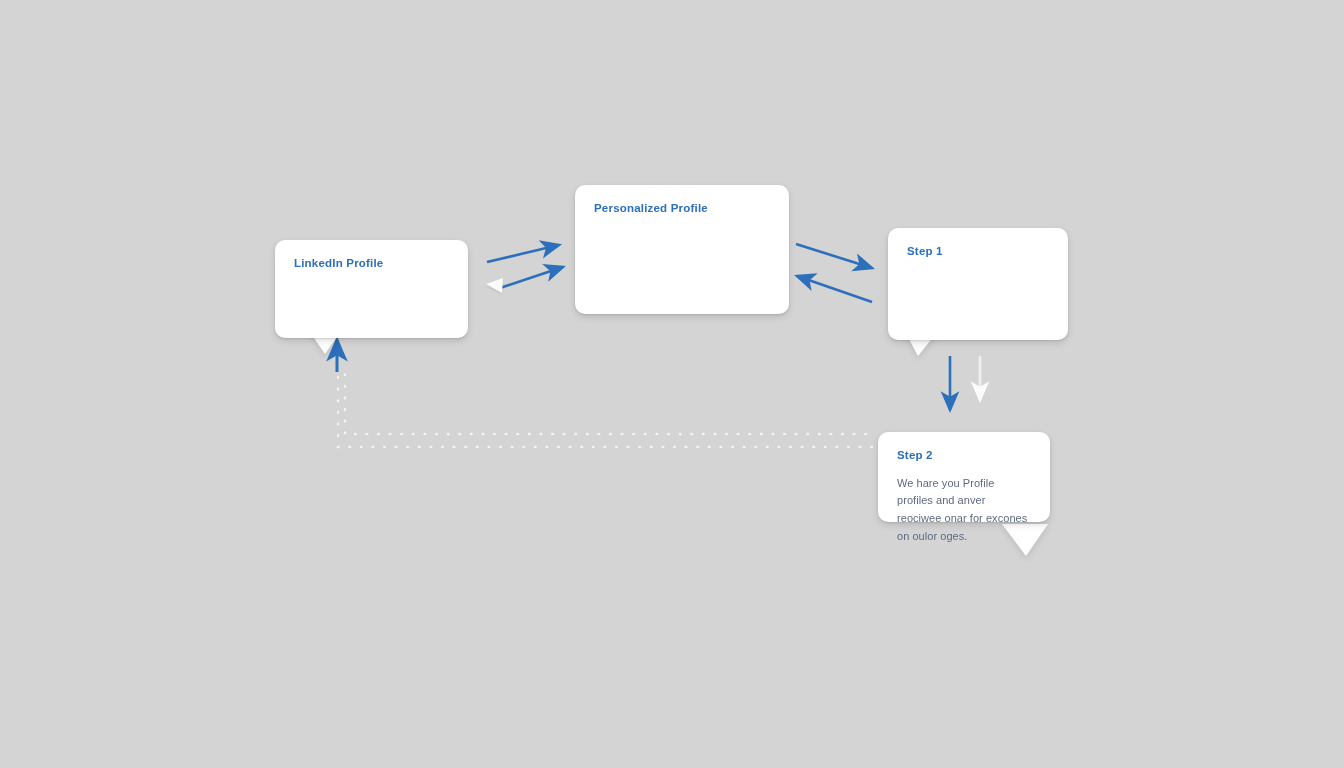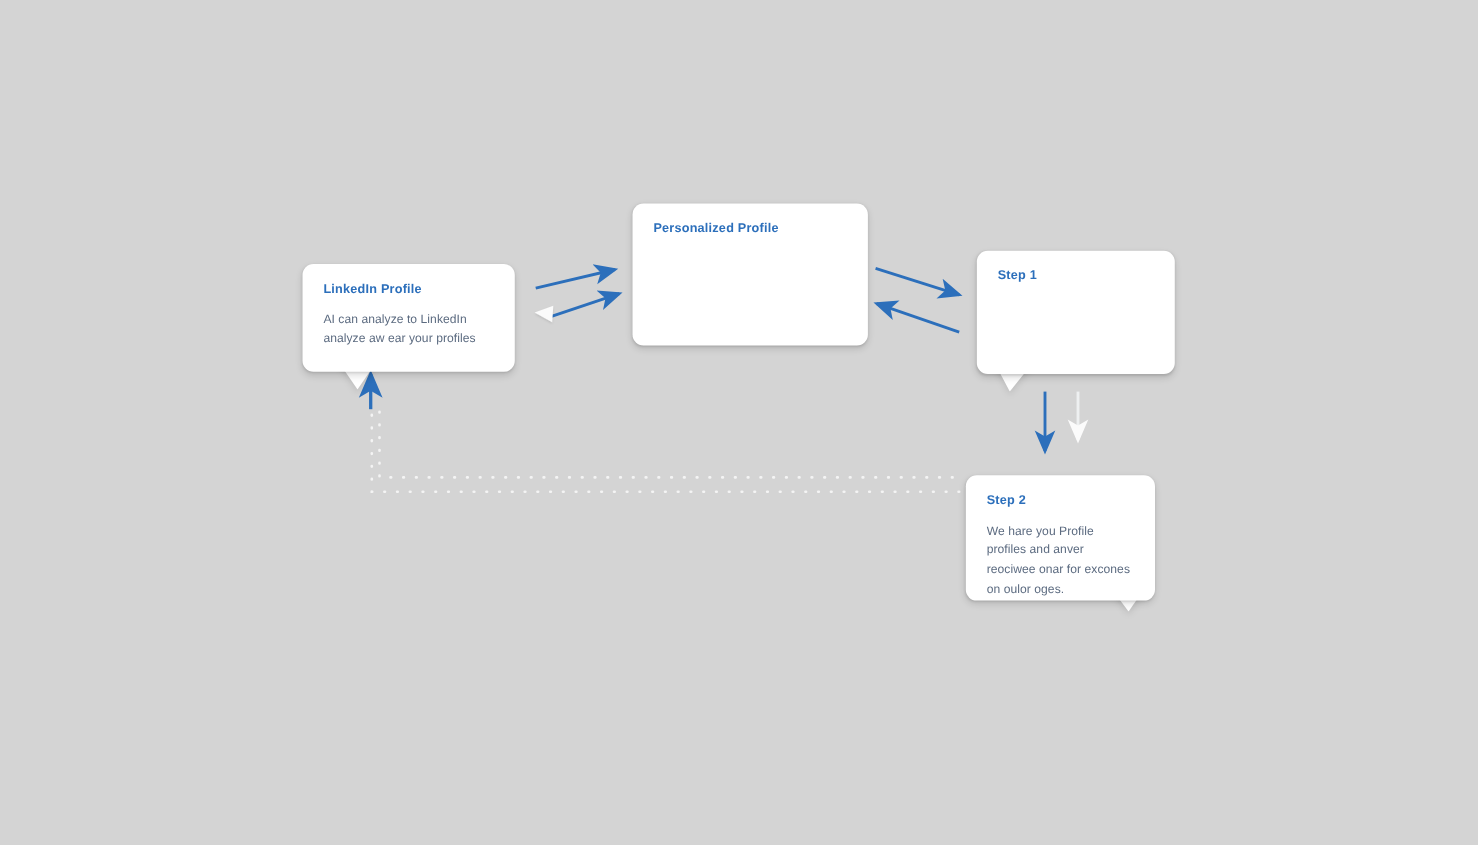--- a/index.html
+++ b/index.html
@@ -52,21 +52,21 @@
     z-index: 2;
   }
   .tail-shadow {
     filter: drop-shadow(0 3px 3px rgba(0,0,0,0.10));
   }
 
   
   #bubble-linkedin  { left: 275px; top: 240px; width: 193px; height: 98px; }
   #bubble-personalized { left: 575px; top: 185px; width: 214px; height: 129px; }
   #bubble-step1     { left: 888px; top: 228px; width: 180px; height: 112px; }
-  #bubble-step2     { left: 878px; top: 432px; width: 172px; height: 114px; }
+  #bubble-step2     { left: 878px; top: 432px; width: 172px; height: 90px; }
 
   svg line, svg polyline, svg path, svg polygon { vector-effect: non-scaling-stroke; }
 </style>
 </head>
 <body style="background: rgb(212, 212, 212);">
 
 <svg id="canvas" viewBox="0 0 1344 768" xmlns="http://www.w3.org/2000/svg">
   <defs>
     <marker id="ah-blue" markerWidth="9" markerHeight="9" refX="7.2" refY="4" orient="auto">
       <path d="M0,0.4 L8.4,4 L0,7.6 L2.1,4 Z" fill="#2c6fbb"></path>
@@ -107,21 +107,20 @@
 <svg class="tail tail-shadow" style="left:902px; top:326px; width:40px; height:30px;" viewBox="0 0 40 30" xmlns="http://www.w3.org/2000/svg">
   <polygon points="0,0 40,0 16,30" fill="#ffffff"></polygon>
 </svg>
 
 <svg class="tail tail-shadow" style="left:1002px; top:524px; width:46px; height:32px;" viewBox="0 0 46 32" xmlns="http://www.w3.org/2000/svg">
   <polygon points="0,0 46,0 24,32" fill="#ffffff"></polygon>
 </svg>
 
 <div class="bubble" id="bubble-linkedin">
   <p class="bubble-title">LinkedIn Profile</p>
-  <p class="bubble-body">AI can analyze to LinkedIn analyze aw ear your profiles</p>
 </div>
 
 <div class="bubble" id="bubble-personalized">
   <p class="bubble-title">Personalized Profile</p>
 </div>
 
 <div class="bubble" id="bubble-step1">
   <p class="bubble-title">Step 1</p>
 </div>
 

